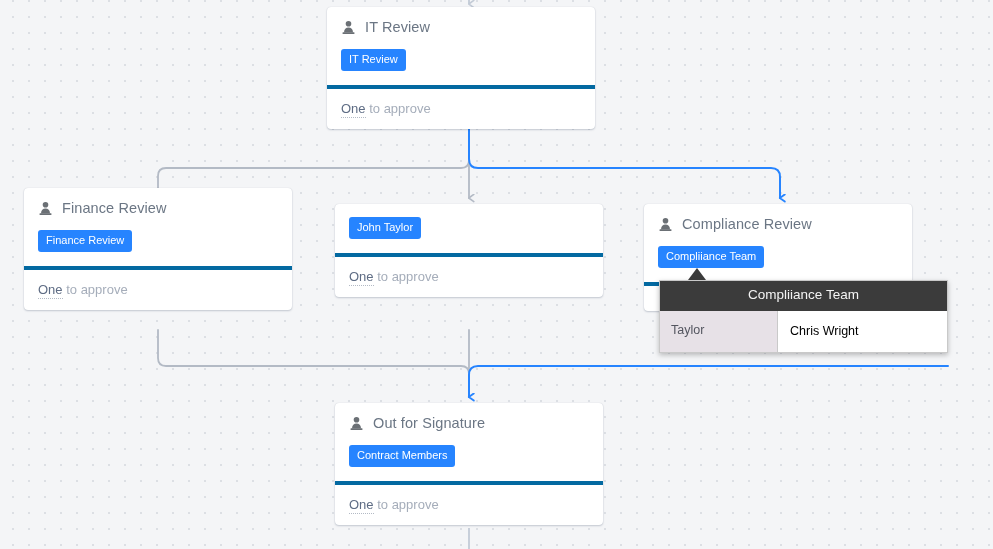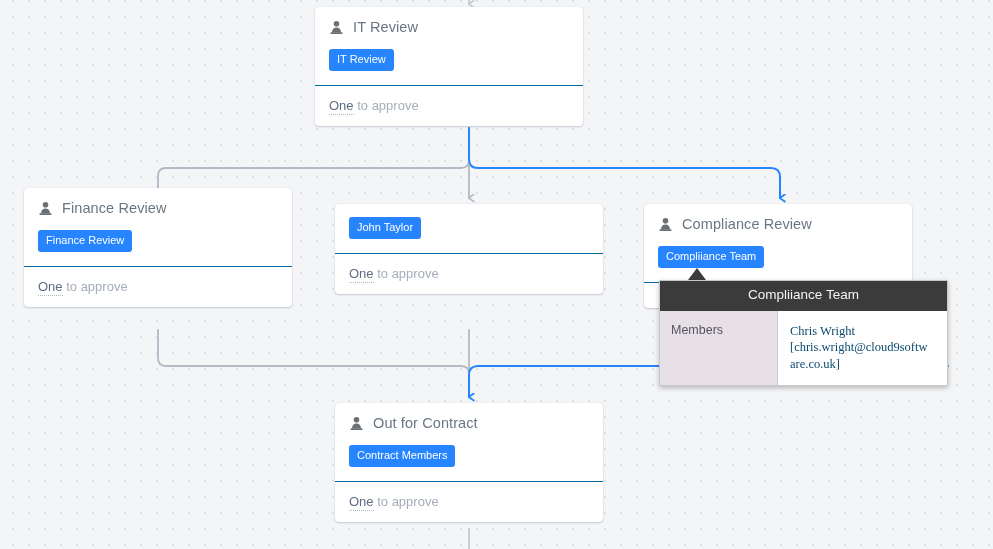--- a/index.html
+++ b/index.html
@@ -71,34 +71,34 @@
     display: inline-block;
     background: #2684ff;
     color: #ffffff;
     font-size: 11px;
     line-height: 1;
     padding: 5px 8px 6px 8px;
     border-radius: 3px;
     white-space: nowrap;
   }
   .node-footer {
-    border-top: 1px solid #0369a1;
+    border-top: 4px solid #0369a1;
     padding: 12px 14px 13px 14px;
     font-size: 13px;
     color: #a5adba;
     white-space: nowrap;
   }
   .approve-count {
     color: #5e6c84;
     border-bottom: 1px dotted #b3bac5;
     padding-bottom: 1px;
   }
 
   
-  #node-it-review        { left: 315px; top: 7px;   width: 268px; }
+  #node-it-review        { left: 327px; top: 7px;   width: 268px; }
   #node-finance-review   { left: 24px;  top: 188px; width: 268px; }
   #node-finance-comittee { left: 335px; top: 204px; width: 268px; }
   #node-compliance       { left: 644px; top: 204px; width: 268px; }
   #node-out-signature    { left: 335px; top: 403px; width: 268px; }
 
   
   #tooltip {
     position: absolute;
     left: 659px;
     top: 280px;
@@ -144,24 +144,23 @@
     box-sizing: border-box;
   }
   .tooltip-value-col {
     flex: 1 1 auto;
     padding: 9px 0 9px 0;
     box-sizing: border-box;
     background: #ffffff;
   }
   .member-row {
     font-size: 12.5px;
-    color: #0c4a6e;
+    color: #000000;
     line-height: 1.32;
     padding: 3px 14px 4px 12px;
-    font-family: Liberation Serif, serif;
   }
   .member-row.alt {
     background: #e4e4e4;
   }
   .member-name { display: block; }
   .member-email { display: block; word-break: break-all; }
 </style>
 </head>
 <body>
 
@@ -274,36 +273,35 @@
   </div>
 
   <div class="node" id="node-out-signature">
     <div class="node-body">
       <div class="node-title-row">
         <svg class="person-icon" viewBox="0 0 16 16">
           <circle cx="8" cy="4" r="3" fill="#6b7075"></circle>
           <path d="M3.2,13.2 C3.2,9.9 5.3,8 8,8 C10.7,8 12.8,9.9 12.8,13.2 Z" fill="#6b7075"></path>
           <rect x="1.6" y="13" width="12.8" height="1.9" rx="0.5" fill="#6b7075"></rect>
         </svg>
-        <span class="node-title">Out for Contract</span>
+        <span class="node-title">Out for Signature</span>
       </div>
       <span class="badge">Contract Members</span>
     </div>
     <div class="node-footer">
       <span class="approve-count">One</span><span> to approve</span>
     </div>
   </div>
 
   <div id="tooltip-pointer"></div>
   <div id="tooltip">
     <div class="tooltip-header">Compliiance Team</div>
     <div class="tooltip-body">
-      <div class="tooltip-label-col">Members</div>
+      <div class="tooltip-label-col">Taylor</div>
       <div class="tooltip-value-col">
         <div class="member-row">
           <span class="member-name">Chris Wright</span>
-          <span class="member-email">[chris.wright@cloud9software.co.uk]</span>
         </div>
       </div>
     </div>
   </div>
 
 </div>
 
 </body></html>

